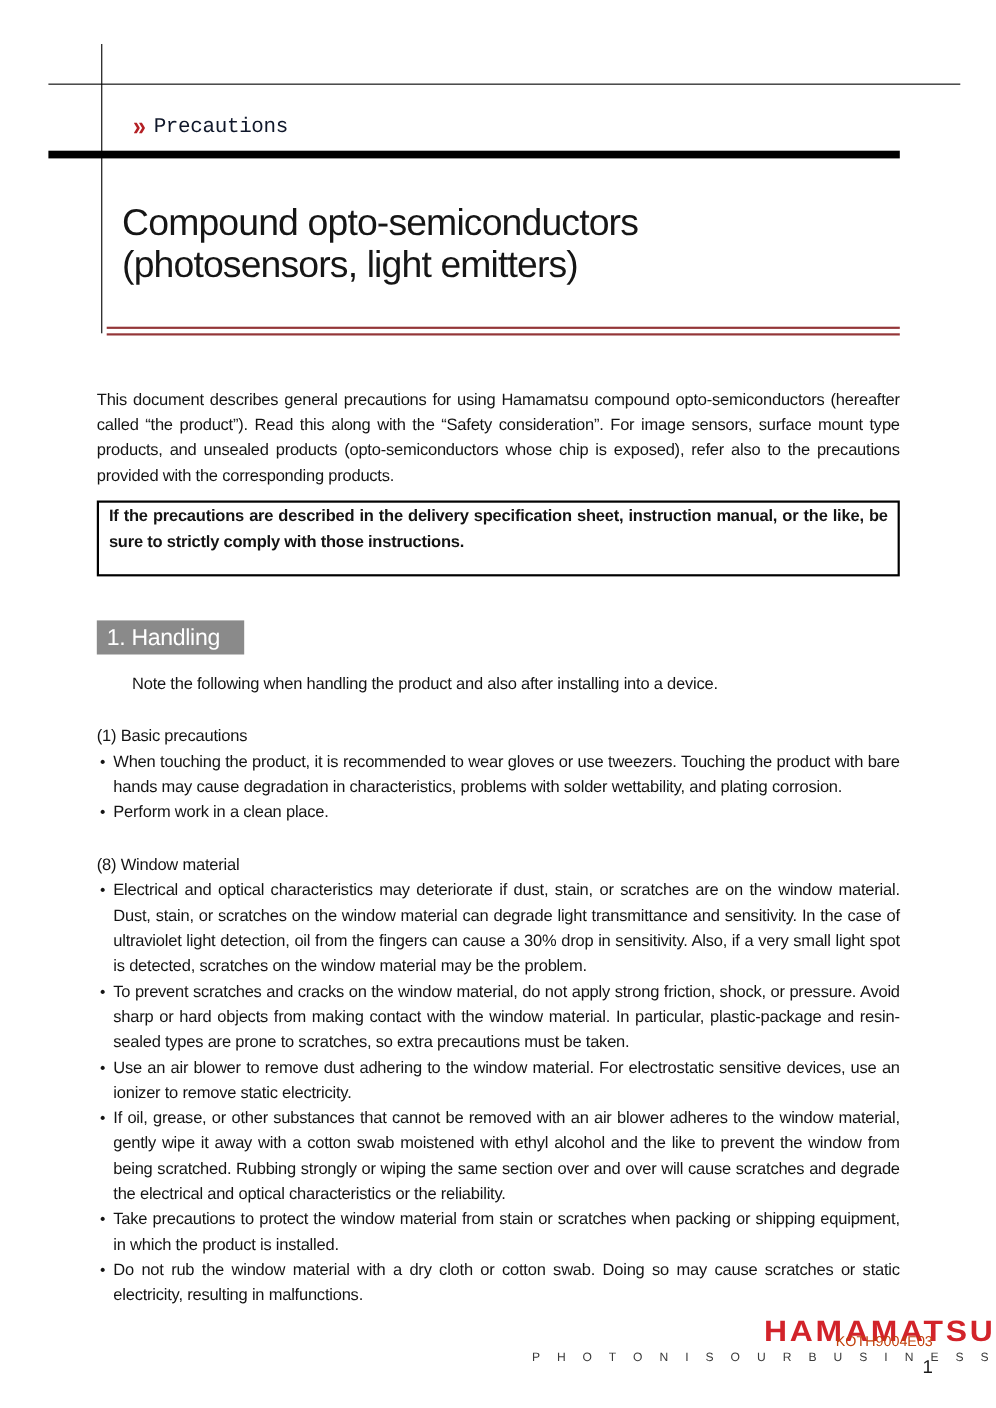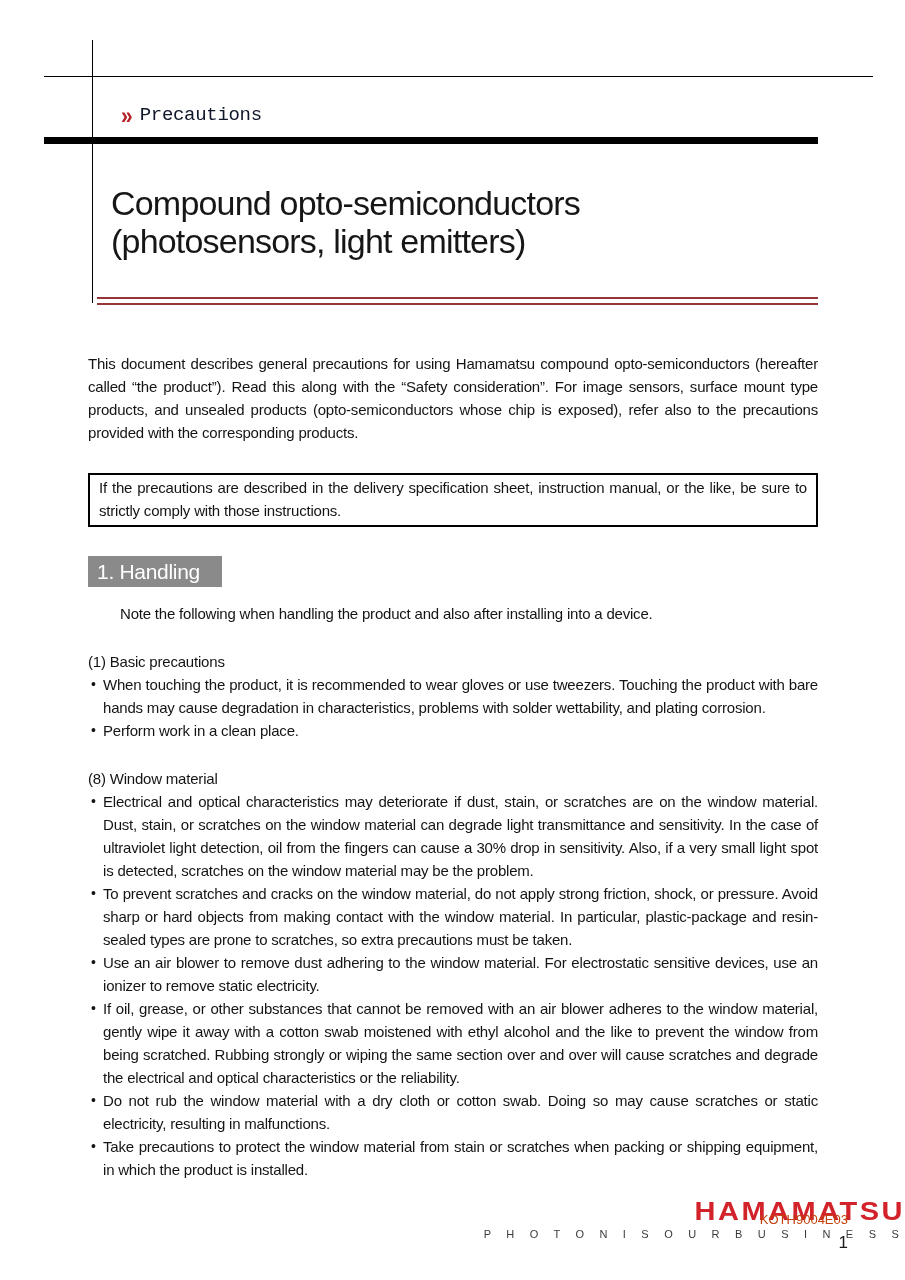--- a/index.html
+++ b/index.html
@@ -78,28 +78,29 @@
     left: 88px; top: 352px;
     width: 730px;
     font-size: 15px;
     line-height: 23px;
     letter-spacing: -0.2px;
     color: #141414;
   }
   .intro { text-align: justify; }
 
   .notice-box {
-    margin-top: 29px;
+    margin-top: 11px;
     border: 2px solid #000;
-    padding: 1px 9px 3px 9px;
+    padding: 1px 9px 18px 9px;
     text-align: justify;
+    font-weight: bold;
   }
 
   .section-heading {
-    margin-top: 29px;
+    margin-top: 40px;
     display: inline-block;
     background: #8a8a8a;
     color: #ffffff;
     font-size: 21px;
     font-weight: 400;
     line-height: 29px;
     padding: 1px 22px 1px 9px;
     letter-spacing: -0.3px;
   }
 
@@ -191,22 +192,22 @@
         <li>When touching the product, it is recommended to wear gloves or use tweezers. Touching the product with bare hands may cause degradation in characteristics, problems with solder wettability, and plating corrosion.</li>
         <li>Perform work in a clean place.</li>
       </ul>
 
     <p class="sub-label">(8) Window material</p>
     <ul class="bullets">
         <li>Electrical and optical characteristics may deteriorate if dust, stain, or scratches are on the window material. Dust, stain, or scratches on the window material can degrade light transmittance and sensitivity. In the case of ultraviolet light detection, oil from the fingers can cause a 30% drop in sensitivity. Also, if a very small light spot is detected, scratches on the window material may be the problem.</li>
         <li>To prevent scratches and cracks on the window material, do not apply strong friction, shock, or pressure. Avoid sharp or hard objects from making contact with the window material. In particular, plastic-package and resin-sealed types are prone to scratches, so extra precautions must be taken.</li>
         <li>Use an air blower to remove dust adhering to the window material. For electrostatic sensitive devices, use an ionizer to remove static electricity.</li>
         <li>If oil, grease, or other substances that cannot be removed with an air blower adheres to the window material, gently wipe it away with a cotton swab moistened with ethyl alcohol and the like to prevent the window from being scratched. Rubbing strongly or wiping the same section over and over will cause scratches and degrade the electrical and optical characteristics or the reliability.</li>
+        <li>Take precautions to protect the window material from stain or scratches when packing or shipping equipment, in which the product is installed.</li>
         <li>Do not rub the window material with a dry cloth or cotton swab. Doing so may cause scratches or static electricity, resulting in malfunctions.</li>
-        <li>Take precautions to protect the window material from stain or scratches when packing or shipping equipment, in which the product is installed.</li>
       </ul>
   </div>
 
   <div class="footer-logo">
     <div class="logo-word">HAMAMATSU</div>
     <div class="logo-tagline">P H O T O N   I S   O U R   B U S I N E S S</div>
   </div>
   <div class="doc-code">KOTH9004E03</div>
   <div class="page-number">1</div>
 

